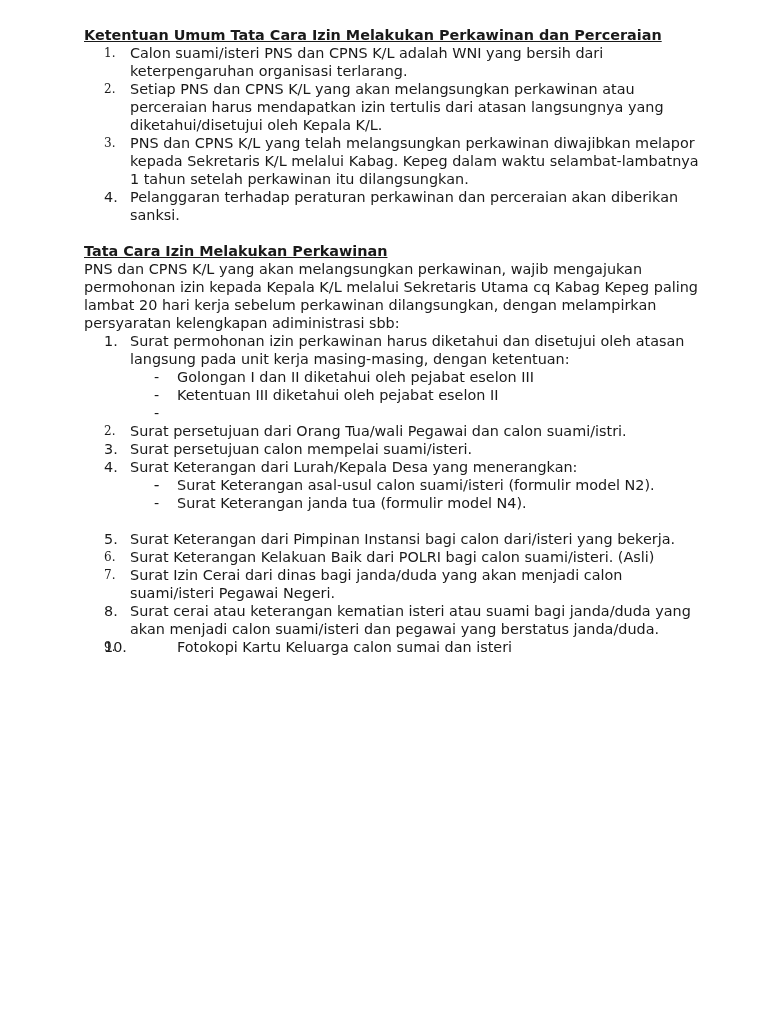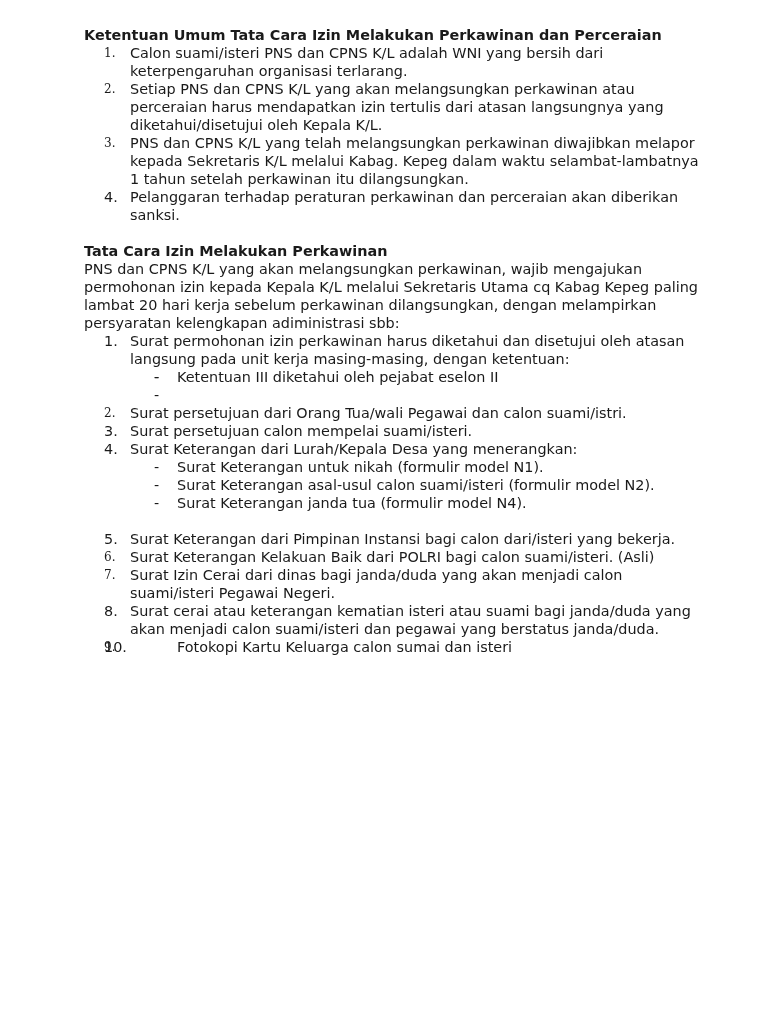--- a/index.html
+++ b/index.html
@@ -2,21 +2,21 @@
 <html><head>
 <meta charset="utf-8">
 <style>
   html, body { margin: 0; padding: 0; background: #ffffff; }
   body { width: 768px; height: 1024px; position: relative; overflow: hidden; }
   .page {
     position: absolute; left: 84px; top: 26px; width: 620px;
     font-family: "DejaVu Sans", sans-serif; font-size: 14.4px; line-height: 18px;
     color: #1a1a1a;
   }
-  .h { font-weight: bold; }
+  .h { font-weight: bold; text-decoration: underline; }
   .row { position: relative; padding-left: 46px; }
   .num { position: absolute; left: 20px; top: 0; }
   .num.serif { font-family: "DejaVu Serif", serif; font-size: 12px; }
   .sub { position: relative; padding-left: 93px; }
   .dash { position: absolute; left: 70px; top: 0; }
   .gap { height: 18px; }
   .row10 { position: relative; padding-left: 93px; }
   .row10 .num { left: 20px; }
 </style>
 </head>
@@ -26,28 +26,28 @@
   <div class="h">Ketentuan Umum Tata Cara Izin Melakukan Perkawinan dan Perceraian</div>
   <div class="row"><span class="num serif">1.</span><span>Calon suami/isteri PNS dan CPNS K/L adalah WNI yang bersih dari keterpengaruhan organisasi terlarang.</span></div>
   <div class="row"><span class="num serif">2.</span><span>Setiap PNS dan CPNS K/L yang akan melangsungkan perkawinan atau perceraian harus mendapatkan izin tertulis dari atasan langsungnya yang diketahui/disetujui oleh Kepala K/L.</span></div>
   <div class="row"><span class="num serif">3.</span><span>PNS dan CPNS K/L yang telah melangsungkan perkawinan diwajibkan melapor kepada Sekretaris K/L melalui Kabag. Kepeg dalam waktu selambat-lambatnya 1 tahun setelah perkawinan itu dilangsungkan.</span></div>
   <div class="row"><span class="num">4.</span><span>Pelanggaran terhadap peraturan perkawinan dan perceraian akan diberikan sanksi.</span></div>
   <div class="gap"></div>
 
   <div class="h">Tata Cara Izin Melakukan Perkawinan</div>
   <div>PNS dan CPNS K/L yang akan melangsungkan perkawinan, wajib mengajukan permohonan izin kepada Kepala K/L melalui Sekretaris Utama cq Kabag Kepeg paling lambat 20 hari kerja sebelum perkawinan dilangsungkan, dengan melampirkan persyaratan kelengkapan adiministrasi sbb:</div>
   <div class="row"><span class="num">1.</span><span>Surat permohonan izin perkawinan harus diketahui dan disetujui oleh atasan langsung pada unit kerja masing-masing, dengan ketentuan:</span></div>
-  <div class="sub"><span class="dash">-</span></div>
+  <div class="sub"><span class="dash">-</span><span>Golongan I dan II diketahui oleh pejabat eselon III</span></div>
   <div class="sub"><span class="dash">-</span><span>Ketentuan III diketahui oleh pejabat eselon II</span></div>
   <div class="sub"><span class="dash">-</span></div>
   <div class="gap"></div>
   <div class="row"><span class="num serif">2.</span><span>Surat persetujuan dari Orang Tua/wali Pegawai dan calon suami/istri.</span></div>
   <div class="row"><span class="num">3.</span><span>Surat persetujuan calon mempelai suami/isteri.</span></div>
   <div class="row"><span class="num">4.</span><span>Surat Keterangan dari Lurah/Kepala Desa yang menerangkan:</span></div>
-  <div class="sub"><span class="dash">-</span><span>Surat Keterangan untuk nikah (formulir model N1).</span></div>
+  <div class="sub"><span class="dash">-</span></div>
   <div class="sub"><span class="dash">-</span><span>Surat Keterangan asal-usul calon suami/isteri (formulir model N2).</span></div>
   <div class="sub"><span class="dash">-</span><span>Surat Keterangan janda tua (formulir model N4).</span></div>
   <div class="gap"></div>
   <div class="row"><span class="num">5.</span><span>Surat Keterangan dari Pimpinan Instansi bagi calon dari/isteri yang bekerja.</span></div>
   <div class="row"><span class="num serif">6.</span><span>Surat Keterangan Kelakuan Baik dari POLRI bagi calon suami/isteri. (Asli)</span></div>
   <div class="row"><span class="num serif">7.</span><span>Surat Izin Cerai dari dinas bagi janda/duda yang akan menjadi calon suami/isteri Pegawai Negeri.</span></div>
   <div class="row"><span class="num">8.</span><span>Surat cerai atau keterangan kematian isteri atau suami bagi janda/duda yang akan menjadi calon suami/isteri dan pegawai yang berstatus janda/duda.</span></div>
   <div class="row"><span class="num serif">9.</span></div>
   <div class="row10"><span class="num">10.</span><span>Fotokopi Kartu Keluarga calon sumai dan isteri</span></div>
 </div>

